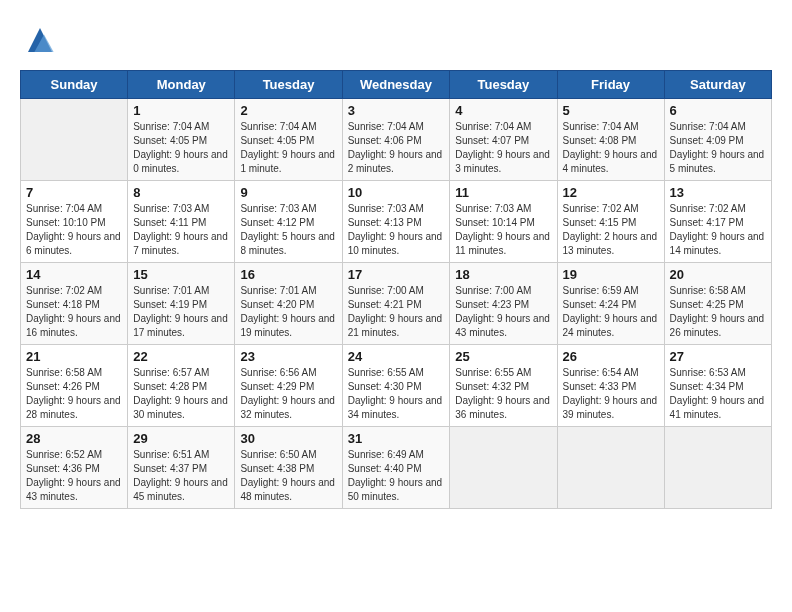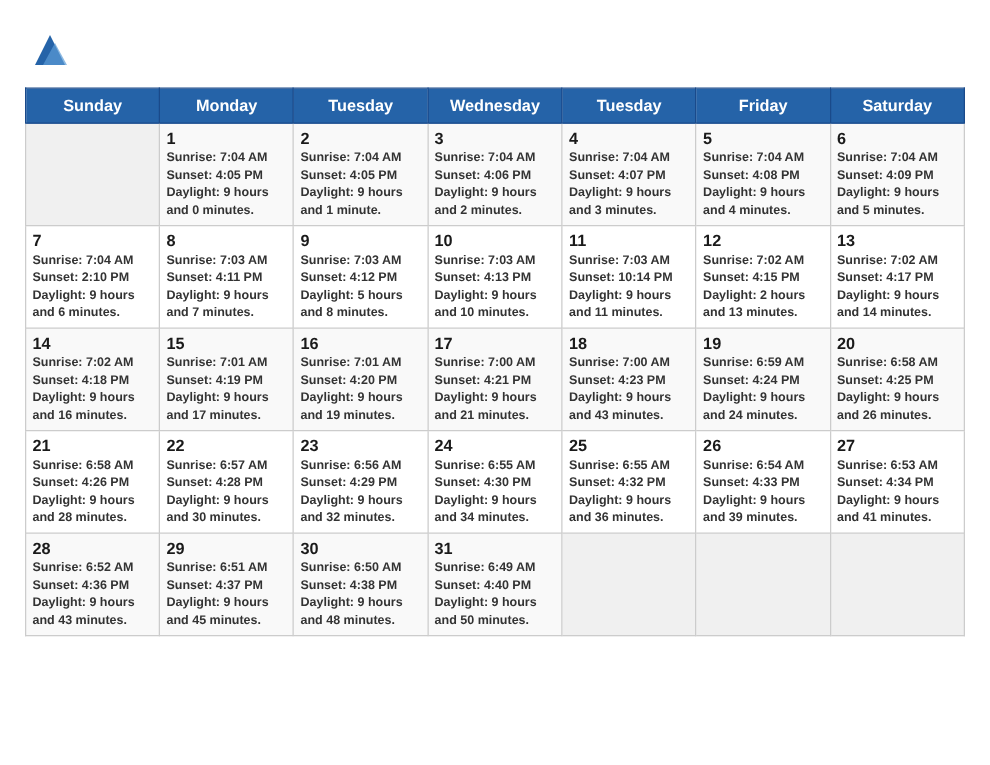--- a/index.html
+++ b/index.html
@@ -73,21 +73,20 @@
     .day-number {
       font-size: 13px;
       font-weight: bold;
       color: #1a1a1a;
       margin-bottom: 2px;
     }
     .day-info {
       font-size: 10px;
       color: #333;
       line-height: 1.4;
-      font-weight: bold;
     }
     .empty-cell {
       background: #f0f0f0 !important;
     }
   </style>
 </head>
 <body>
 
 <div class="header">
   <div class="logo">
@@ -142,21 +141,21 @@
           <div class="day-info"><span>Sunrise: 7:04 AM</span><br><span>Sunset: 4:08 PM</span><br><span>Daylight: 9 hours and 4 minutes.</span></div>
         </td>
         <td>
           <div class="day-number">6</div>
           <div class="day-info"><span>Sunrise: 7:04 AM</span><br><span>Sunset: 4:09 PM</span><br><span>Daylight: 9 hours and 5 minutes.</span></div>
         </td>
       </tr>
       <tr>
         <td>
           <div class="day-number">7</div>
-          <div class="day-info"><span>Sunrise: 7:04 AM</span><br><span>Sunset: 2:10 PM</span><br><span>Daylight: 9 hours and 6 minutes.</span></div>
+          <div class="day-info"><span>Sunrise: 7:04 AM</span><br><span>Sunset: 10:10 PM</span><br><span>Daylight: 9 hours and 6 minutes.</span></div>
         </td>
         <td>
           <div class="day-number">8</div>
           <div class="day-info"><span>Sunrise: 7:03 AM</span><br><span>Sunset: 4:11 PM</span><br><span>Daylight: 9 hours and 7 minutes.</span></div>
         </td>
         <td>
           <div class="day-number">9</div>
           <div class="day-info"><span>Sunrise: 7:03 AM</span><br><span>Sunset: 4:12 PM</span><br><span>Daylight: 5 hours and 8 minutes.</span></div>
         </td>
         <td>

